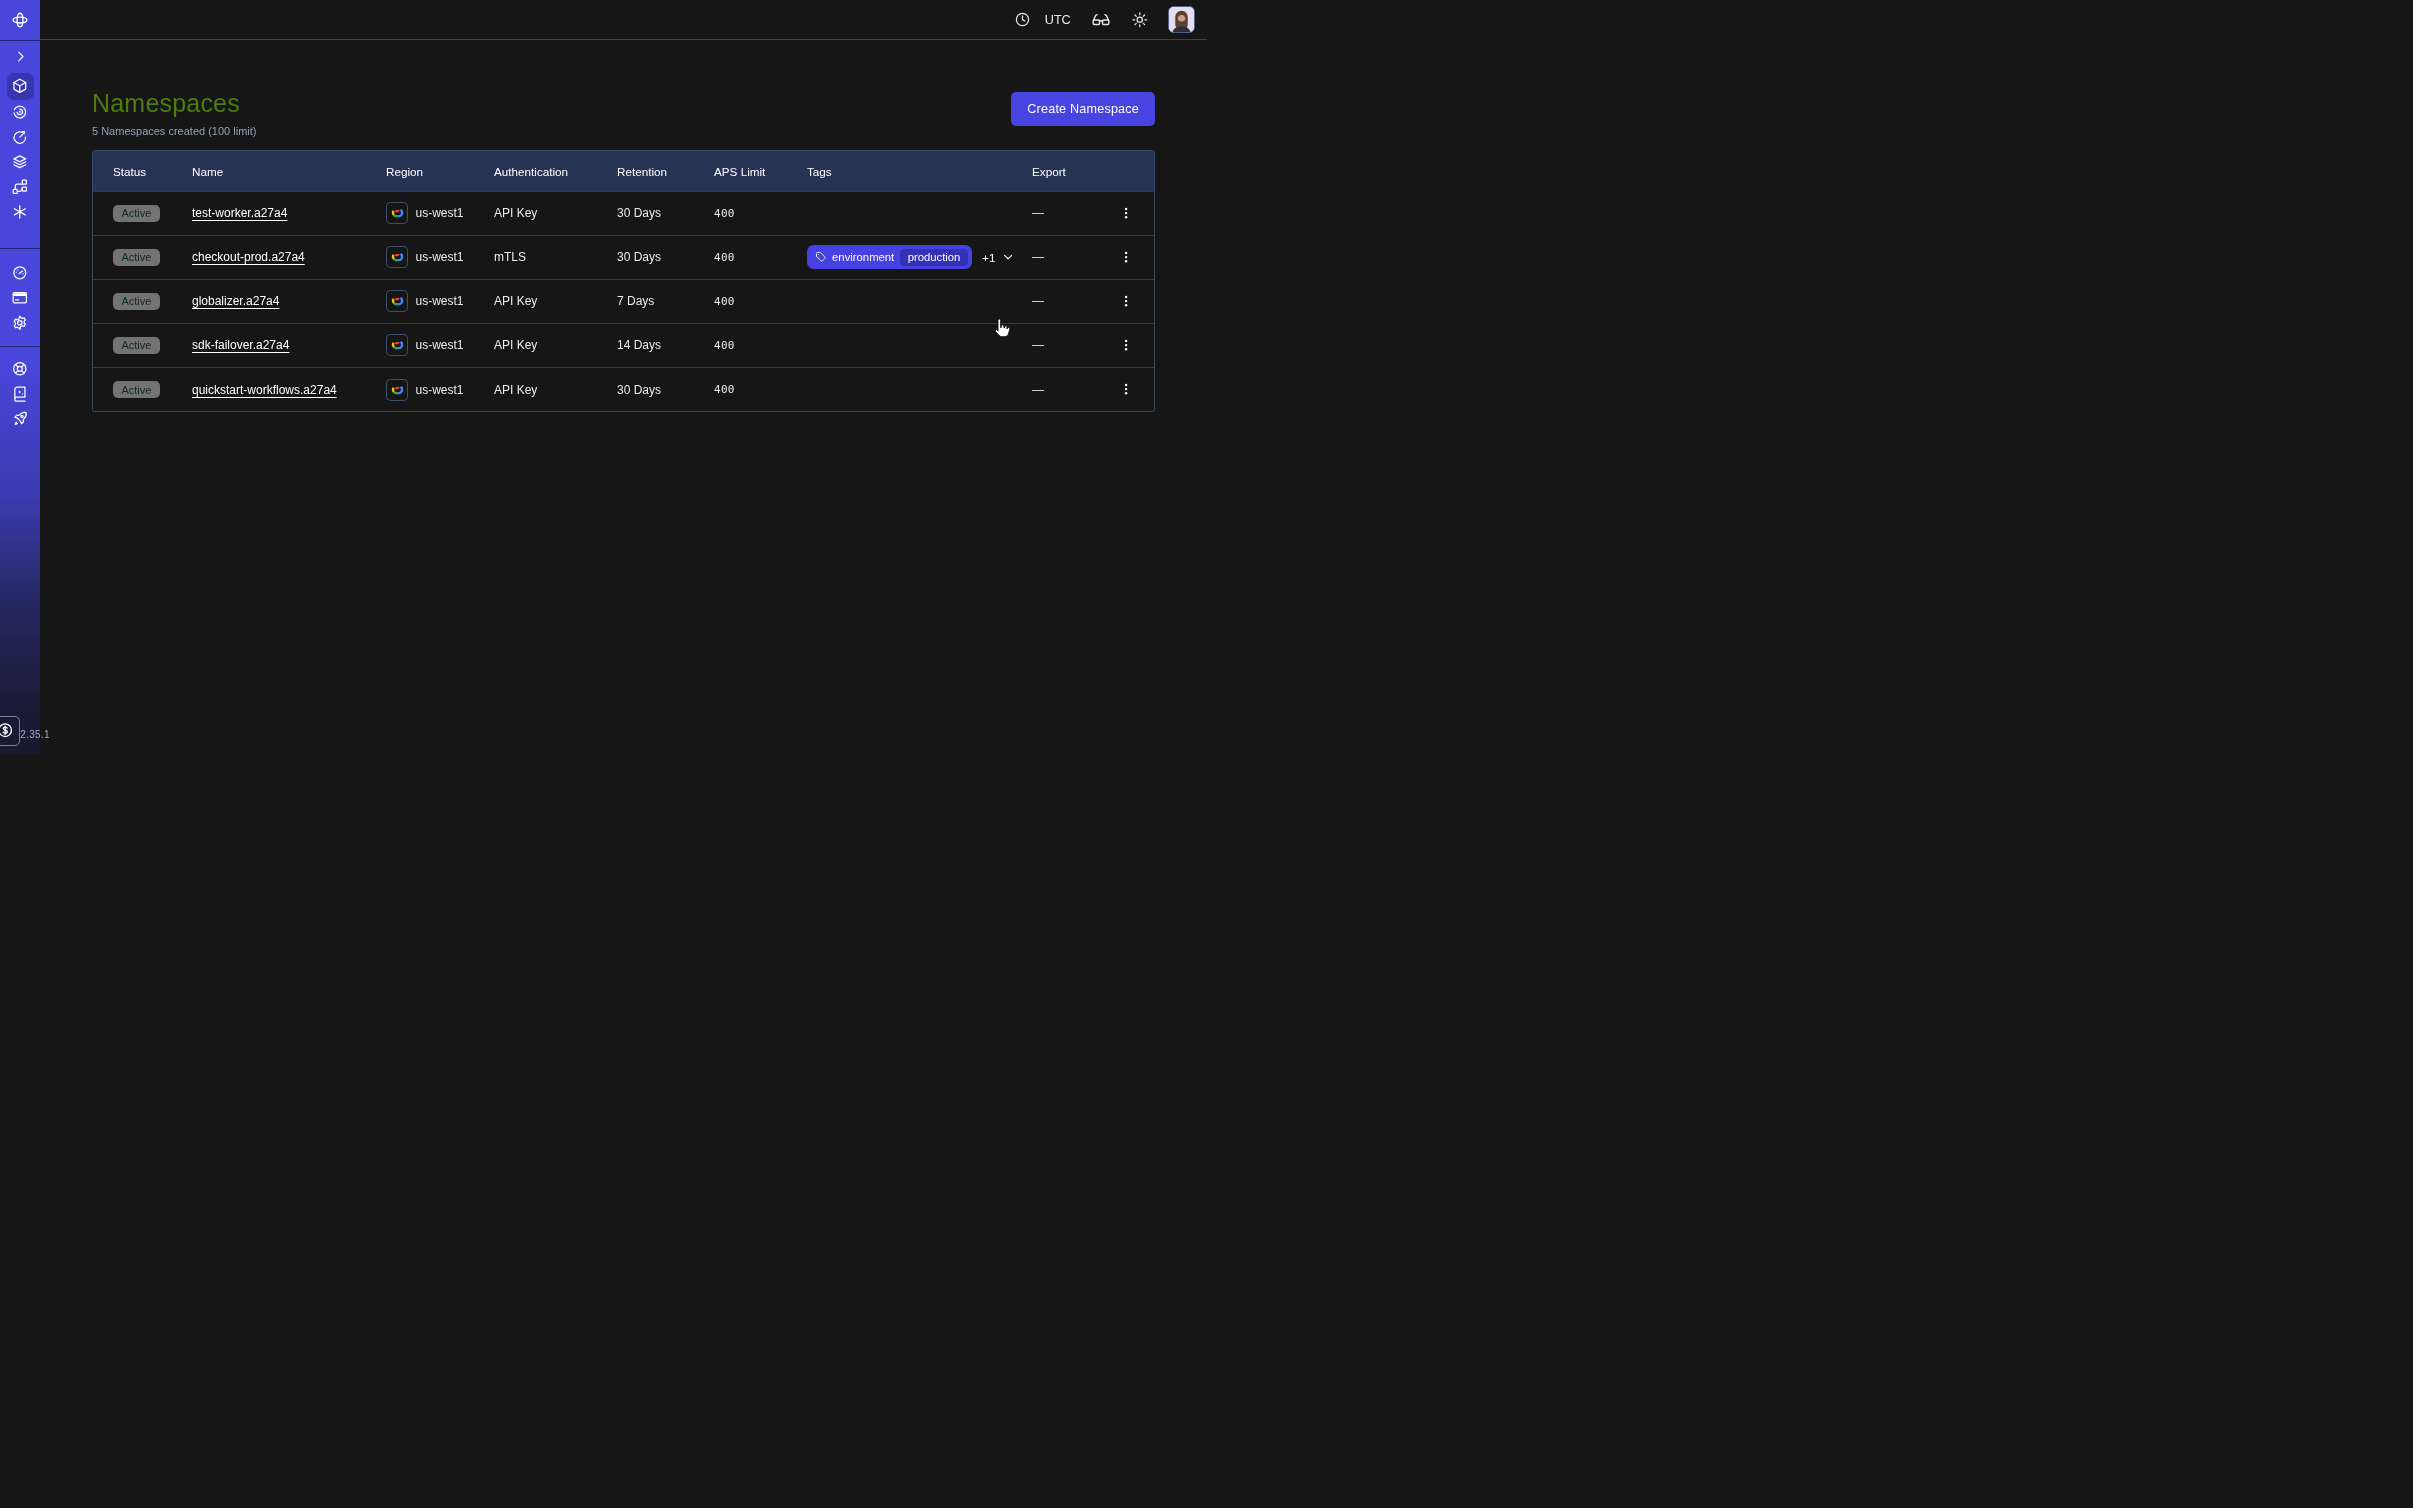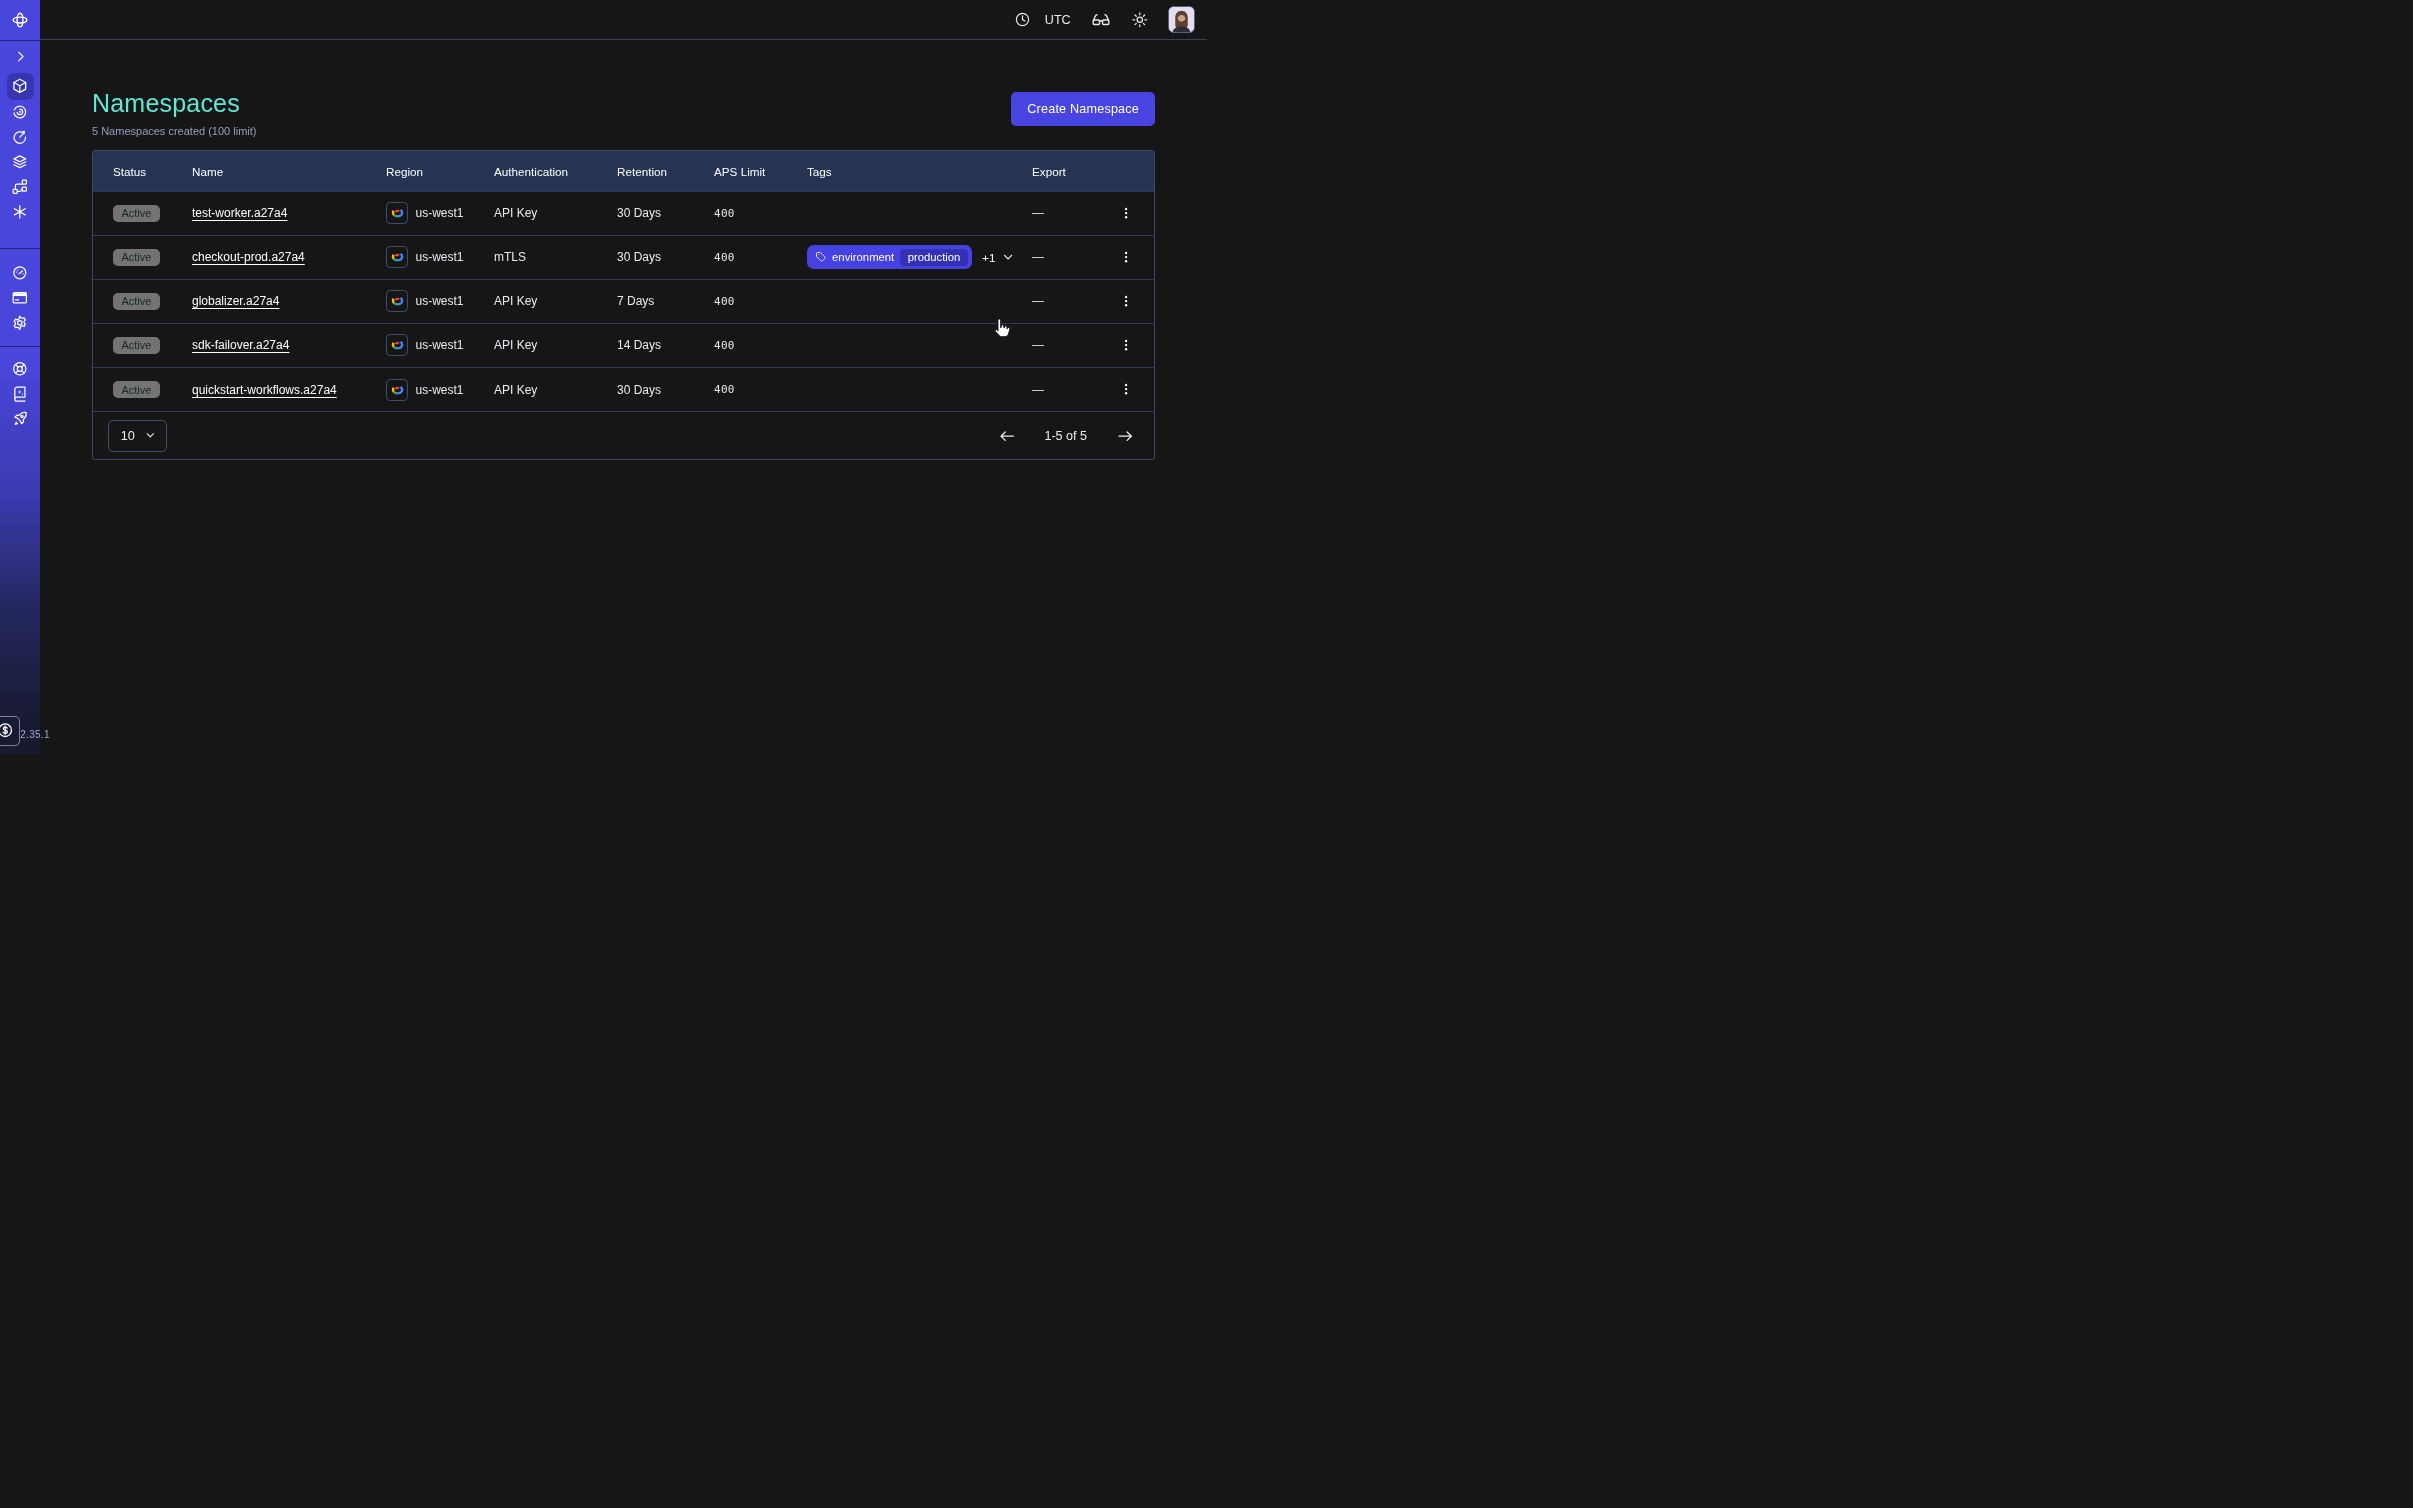--- a/index.html
+++ b/index.html
@@ -40,21 +40,21 @@
     height: 40px; flex: 0 0 40px; display: flex; align-items: center; justify-content: flex-end;
     gap: 20px; padding-right: 11.7px; border-bottom: 0.8px solid #33425f; background: #161616; color: #e8e9ec;
   }
   .tz { display: flex; align-items: center; gap: 14px; font-size: 12.6px; cursor: default; }
   .topbar-btn { background: none; border: none; color: #e8e9ec; display: flex; align-items: center; }
   .avatar { width: 27px; height: 27px; border-radius: 5.9px; border: 0.8px solid #4c6186; overflow: hidden; background: #e7ddee; }
 
   
   .content { padding: 47px 52px 0; }
   .page-head { display: flex; justify-content: space-between; align-items: flex-start; }
-  h1.page-title { font-size: 25px; font-weight: 500; color: #5eead4; letter-spacing: 0.2px; line-height: 32px; }
+  h1.page-title { font-size: 25px; font-weight: 500; color: #4d7c0f; letter-spacing: 0.2px; line-height: 32px; }
   .subtitle { margin-top: 5.9px; font-size: 11px; color: #92a0bd; }
   .primary-btn {
     margin-top: 5px; height: 34px; padding: 0 16px; border: none; border-radius: 5px;
     background: #4744e2; color: #fff; font-size: 12.6px; font-family: inherit; letter-spacing: 0.2px;
   }
   .filter-box {
     margin-top: 25px; height: 32px; border: 0.8px solid #3b4a66; border-radius: 5px;
     display: flex; align-items: center; padding: 0 10px; gap: 7.5px; background: transparent;
   }
   .filter-box input {
@@ -542,47 +542,20 @@
           <svg width="14.2" height="14.2" viewBox="0 0 24 24">
                       <use href="#i-kebab"></use>
                     </svg>
         </span>
       </button>
     </td>
   </tr>
           </tbody>
       </table>
 
-      <div class="table-foot">
-        <button class="page-size">
-          <span>10</span>
-          <span>
-            <svg width="12.6" height="12.6" viewBox="0 0 24 24">
-                <use href="#i-chevdown"></use>
-              </svg>
-          </span>
-        </button>
-        <div class="pager">
-          <button class="pager-btn">
-            <span>
-              <svg class="icon" width="18.4" height="18.4" viewBox="0 0 24 24" stroke-width="1.6">
-                <path d="M20 12H4M9.5 6.5L4 12l5.5 5.5"></path>
-              </svg>
-            </span>
-          </button>
-          <span>1-5 of 5</span>
-          <button class="pager-btn">
-            <span>
-              <svg class="icon" width="18.4" height="18.4" viewBox="0 0 24 24" stroke-width="1.6">
-                <path d="M4 12h16M14.5 6.5L20 12l-5.5 5.5"></path>
-              </svg>
-            </span>
-          </button>
-        </div>
-      </div>
     </div>
   </div>
 </div>
 
 <svg class="mouse-cursor" viewBox="0 0 24 24">
   <path fill="#fff" stroke="#111" stroke-width="1" d="M8 2.5c0-.8.7-1.5 1.5-1.5S11 1.7 11 2.5V11h.5l.3-2c.1-.8.8-1.3 1.6-1.2.7.1 1.2.7 1.2 1.4l.1 1.9.6.1.4-1.3c.2-.7 1-1.1 1.7-.9.6.2 1 .8.9 1.5l-.2 1.6.5.2.5-.8c.4-.6 1.2-.8 1.8-.4.5.3.8 1 .6 1.6l-1.6 5.5c-.5 1.8-2.2 3.1-4.1 3.1h-3.3c-1.2 0-2.4-.5-3.2-1.4l-4-4.3c-.5-.6-.5-1.5.1-2s1.5-.5 2 .1L8 15V2.5z"></path>
 </svg>
 
 
 </body></html>

